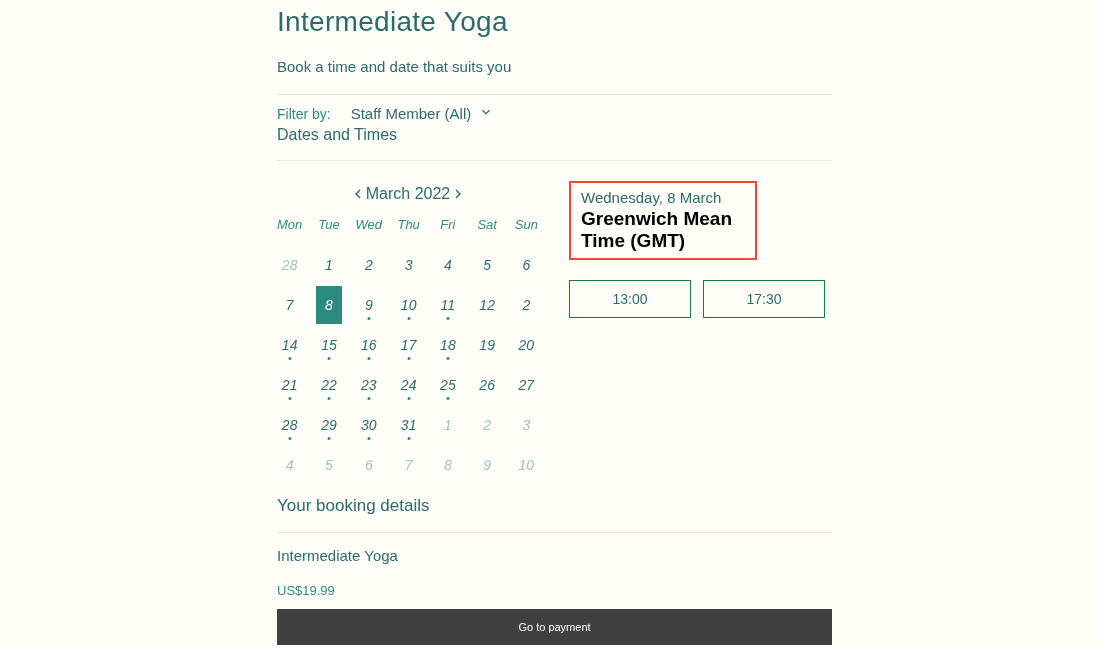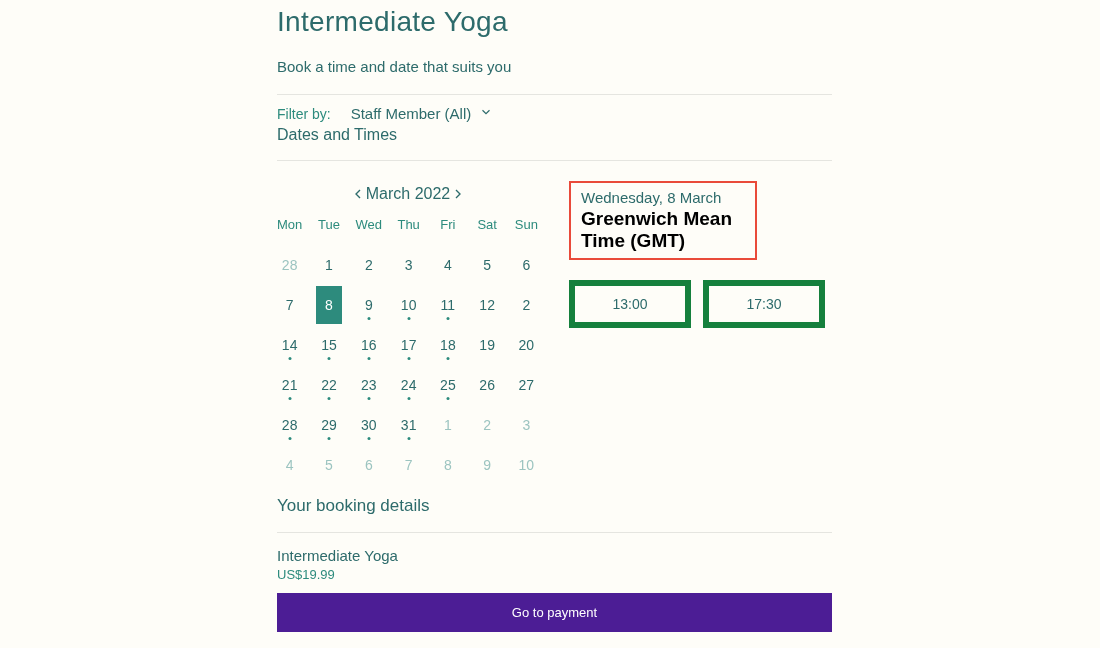--- a/index.html
+++ b/index.html
@@ -86,20 +86,21 @@
     .cal-nav {
       width: 16px;
       height: 16px;
       cursor: pointer;
       color: #2d6b6b;
     }
     .cal-grid {
       display: grid;
       grid-template-columns: repeat(7, 1fr);
       gap: 2px 14px;
+      font-style: italic;
     }
     .cal-dow {
       font-size: 13px;
       color: #2d8b7d;
       text-align: center;
       padding: 4px 0 12px;
       font-weight: 400;
     }
     .cal-cell {
       height: 38px;
@@ -149,21 +150,21 @@
     .tz {
       font-size: 19px;
       color: #000000;
       font-weight: 700;
     }
     .time-slots {
       display: flex;
       gap: 12px;
     }
     .time-slot {
-      border: 6px solid #15803d;
+      border: 1px solid #15803d;
       padding: 10px 0;
       width: 122px;
       text-align: center;
       font-size: 14px;
       color: #2d6b6b;
       cursor: pointer;
       background: transparent;
       font-weight: 400;
     }
     .booking-title {
@@ -176,30 +177,30 @@
     .service-name {
       font-size: 15px;
       color: #2d6b6b;
       font-weight: 400;
       margin-top: 14px;
     }
     .price {
       font-size: 13px;
       color: #2d8b7d;
       font-weight: 400;
-      margin-top: 3px;
+      margin-top: 19px;
       margin-bottom: 11px;
     }
     .cta {
       width: 100%;
-      background: #4c1d95;
+      background: #404040;
       color: #fff;
       border: none;
       padding: 12px 0;
-      font-size: 13px;
+      font-size: 11px;
       cursor: pointer;
       font-weight: 400;
     }
   </style>
 </head>
 <body>
 
 <div class="container">
   <h1 class="page-title">Intermediate Yoga</h1>
   <p class="subtitle">Book a time and date that suits you</p>

